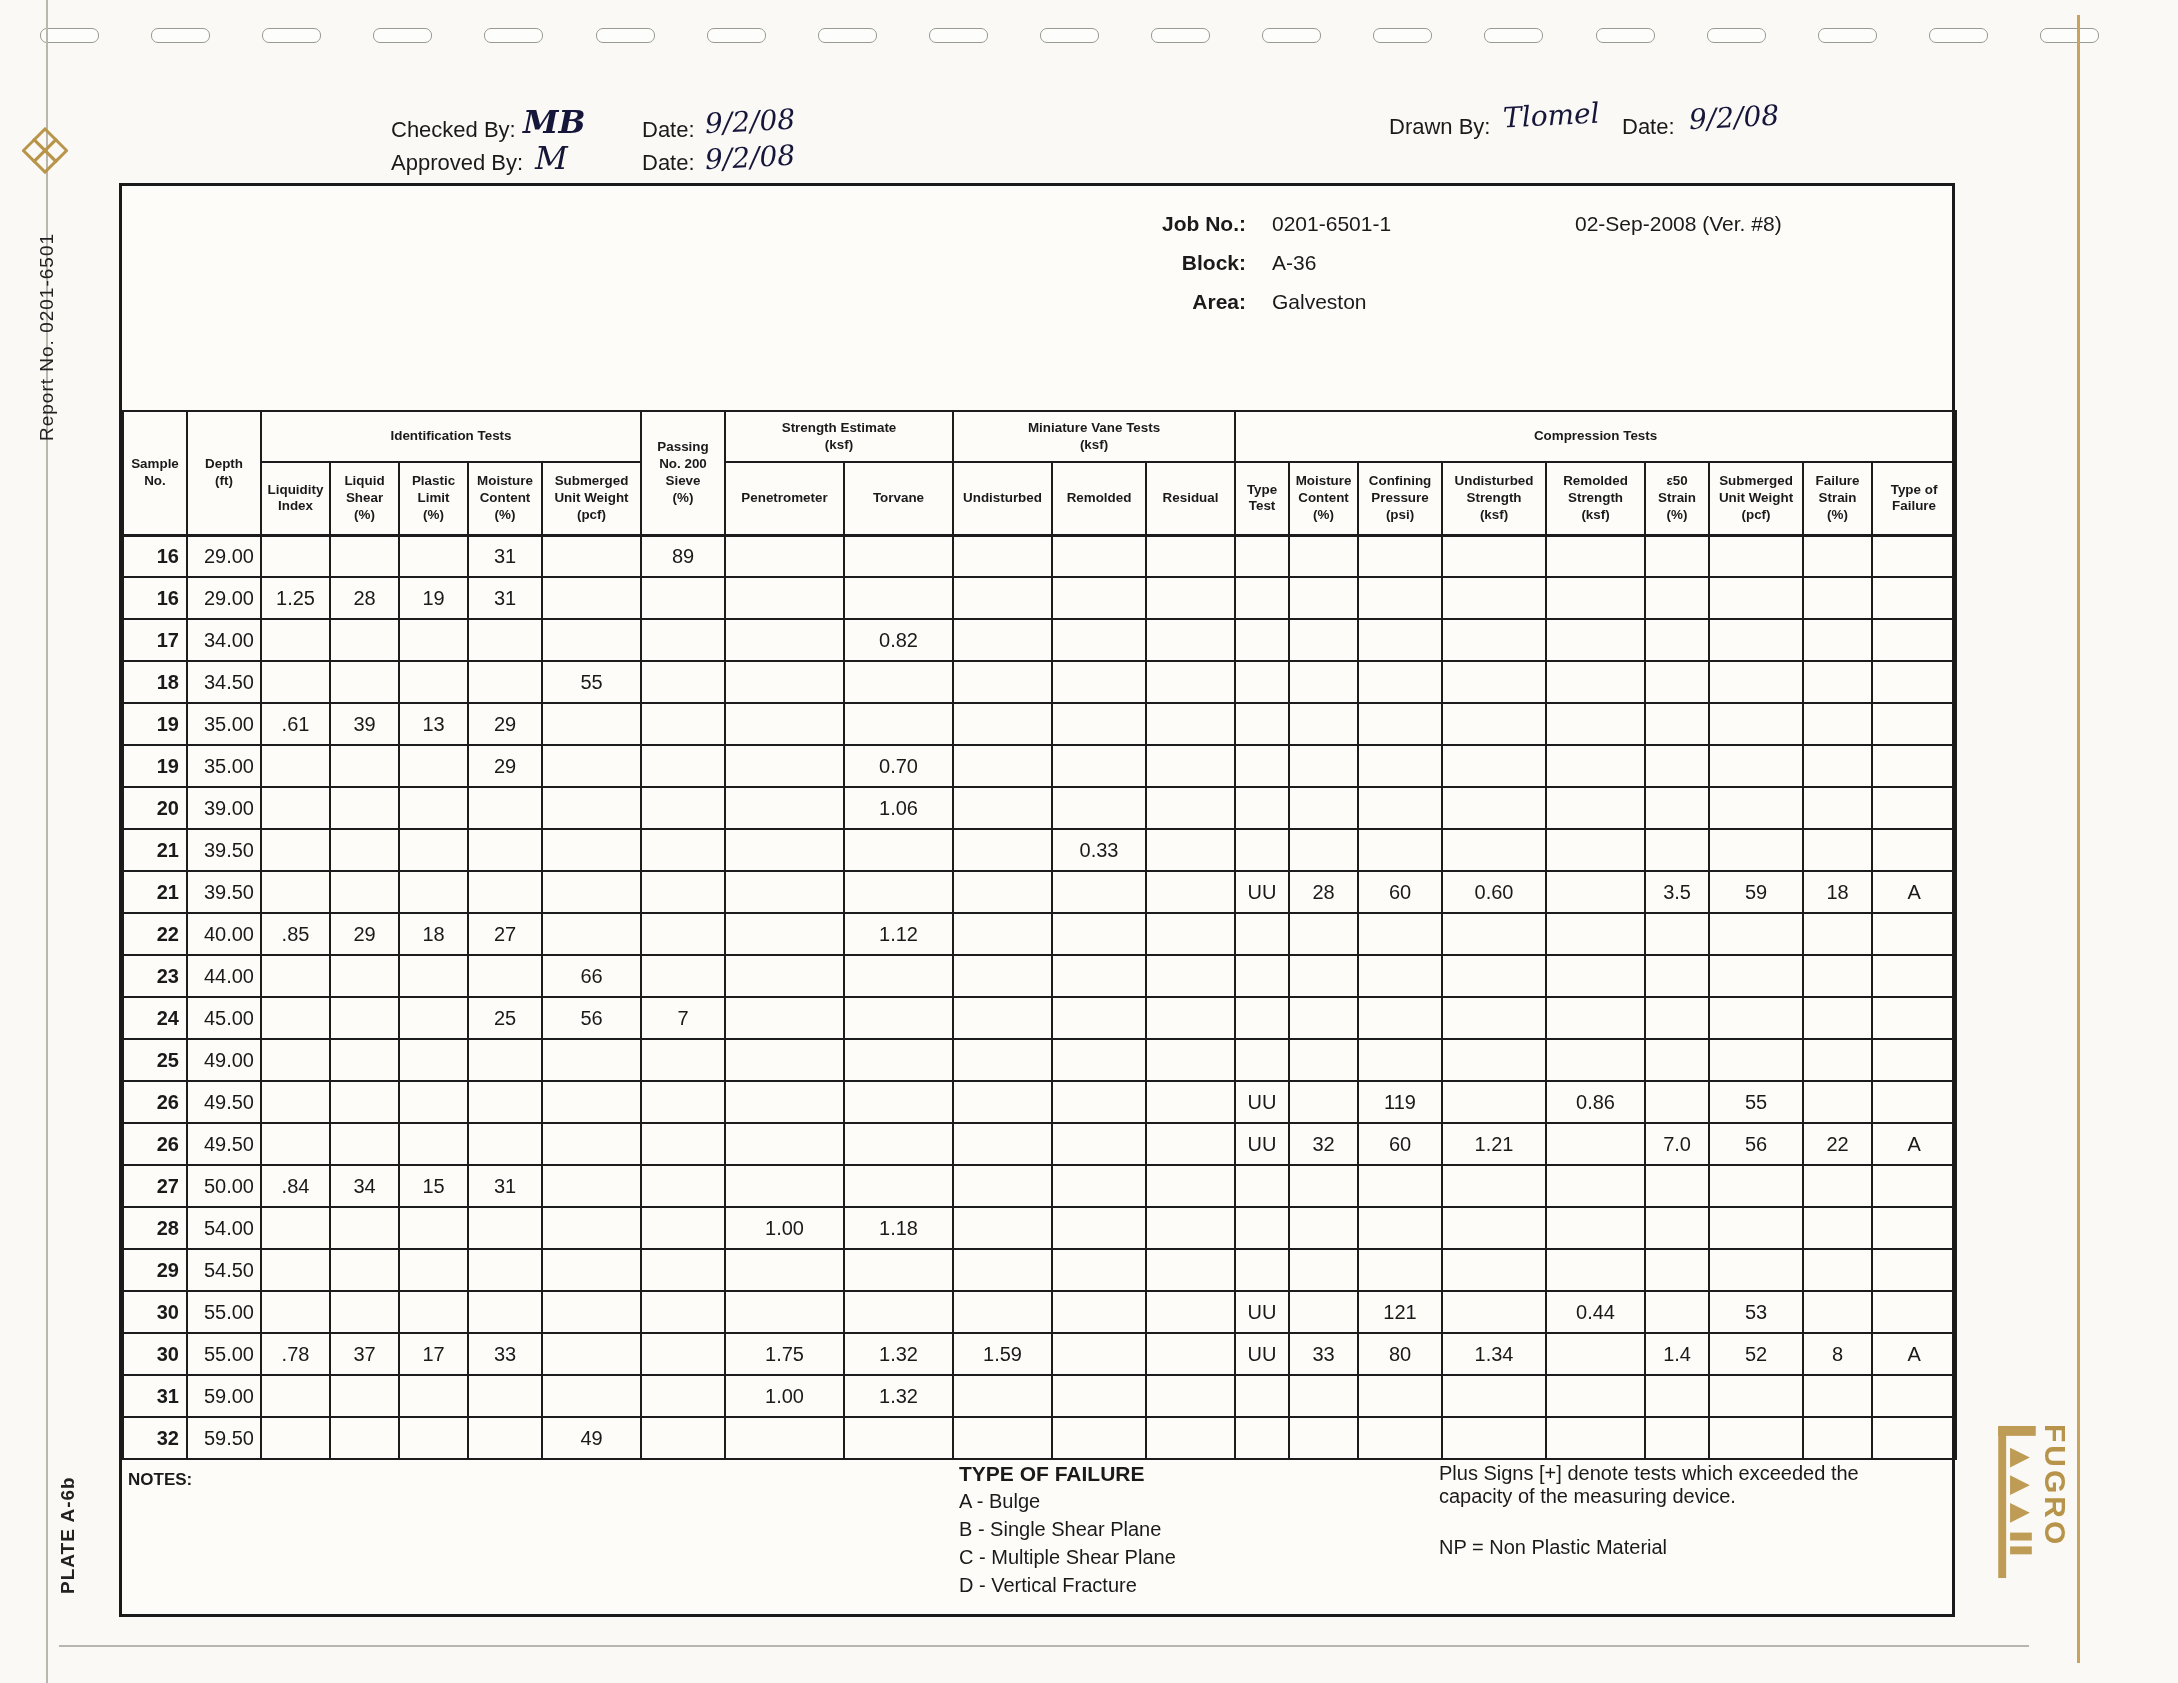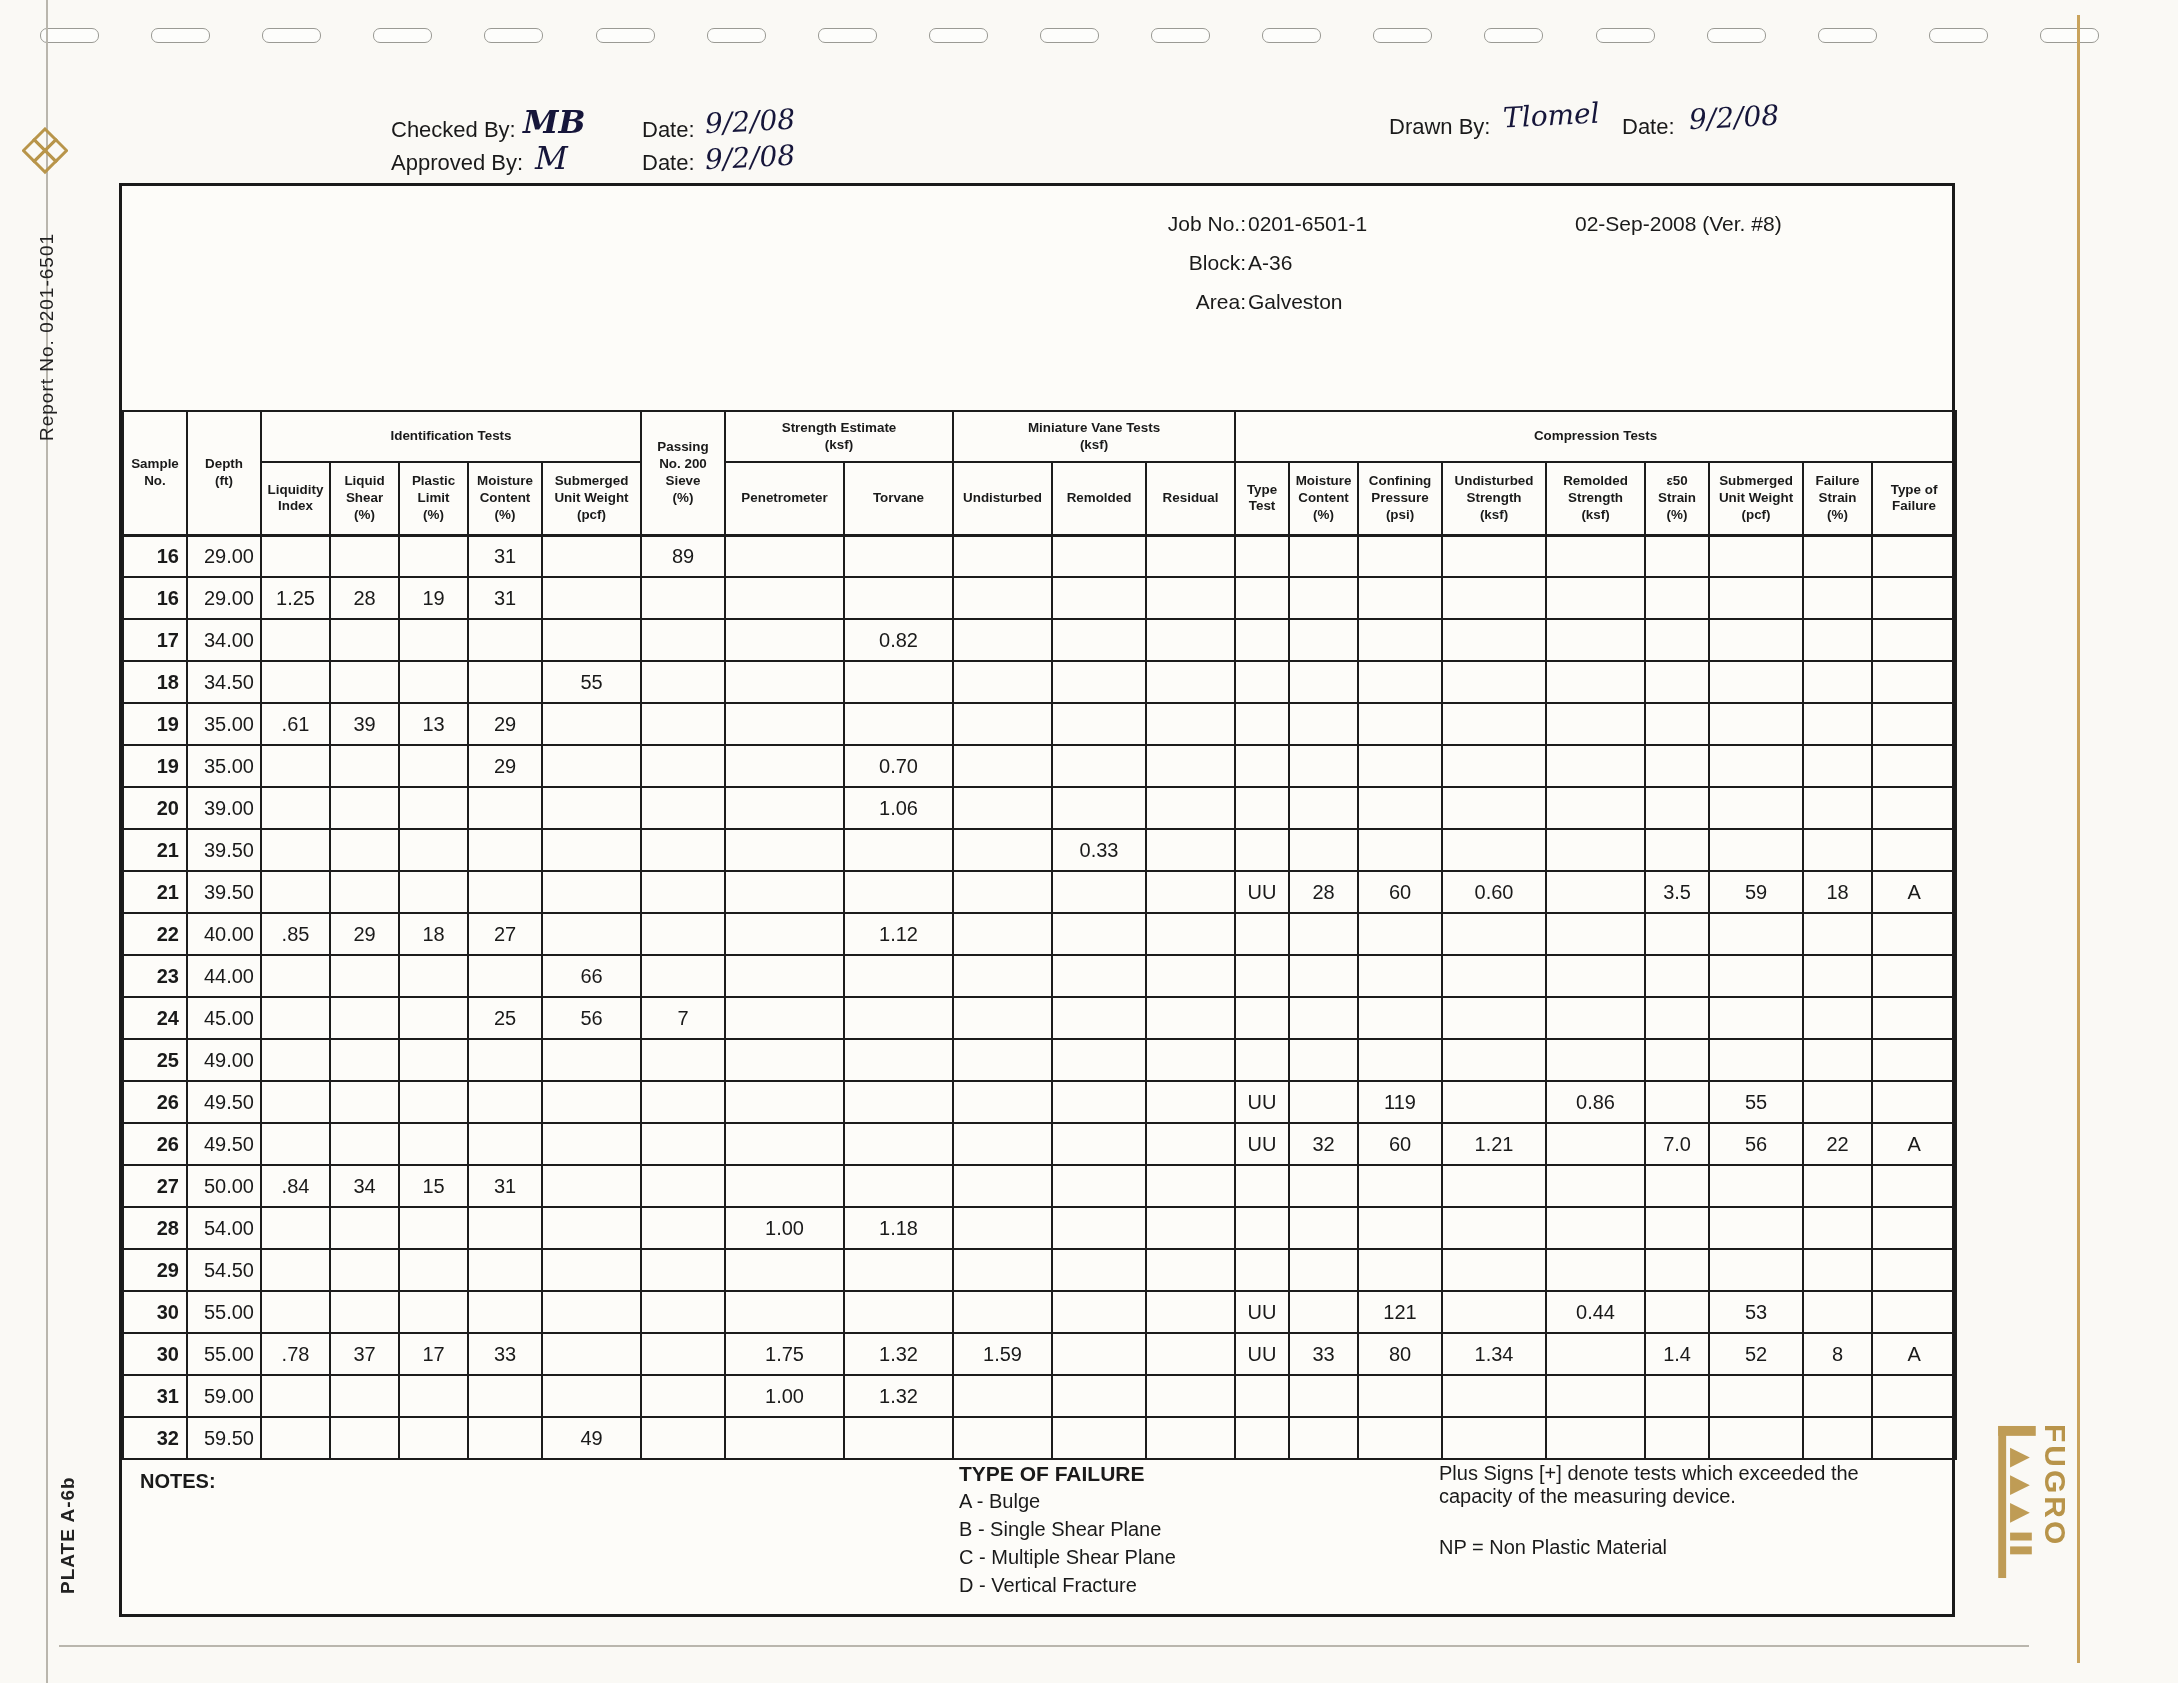--- a/index.html
+++ b/index.html
@@ -42,21 +42,21 @@
     position:absolute;left:119px;top:183px;width:1836px;height:1434px;
     border:3px solid #1a1a1a;background:#fdfcf9;box-sizing:border-box;
   }
   .title-block{position:relative;width:100%;height:224px;}
   .doc-title{
     position:absolute;left:30px;top:51px;margin:0;
     font-size:46px;font-weight:bold;color:#111;letter-spacing:0.5px;
   }
   .job-info{position:absolute;left:1005px;top:26px;font-size:21px;}
   .info-row{display:flex;margin-bottom:15px;}
-  .info-label{width:119px;text-align:right;font-weight:normal;margin-right:2px;white-space:nowrap;}
+  .info-label{width:119px;text-align:right;font-weight:bold;margin-right:26px;white-space:nowrap;}
   .info-value{white-space:nowrap;}
   .revision{position:absolute;left:1453px;top:26px;font-size:21px;white-space:nowrap;}
   
   table.results{
     border-collapse:collapse;table-layout:fixed;width:1831px;
     margin-left:0;
   }
   table.results th, table.results td{
     border:2px solid #1c1c1c;overflow:hidden;
   }
@@ -68,21 +68,21 @@
   th.corner-th{vertical-align:bottom;padding-bottom:8px;font-size:14px;}
   thead tr.group-row{height:51px;}
   thead tr.sub-row{height:73px;}
   thead{border-bottom:3px solid #1c1c1c;}
   tbody tr{height:42px;}
   tbody td{font-size:20px;text-align:center;vertical-align:middle;padding:0 2px;}
   tbody td:first-child{font-weight:bold;text-align:right;padding-right:7px;}
   tbody td:nth-child(2){text-align:right;padding-right:6px;}
   
   .notes-section{position:relative;width:100%;height:166px;font-size:20px;}
-  .notes-label{position:absolute;left:18px;top:10px;font-size:20px;font-weight:bold;}
+  .notes-label{position:absolute;left:6px;top:10px;font-size:17px;font-weight:bold;}
   .notes-col1{position:absolute;left:252px;top:6px;}
   .notes-col2{position:absolute;left:837px;top:2px;}
   .notes-col3{position:absolute;left:1317px;top:2px;width:485px;}
   .notes-heading{font-weight:bold;margin-bottom:4px;font-size:21px;}
   .notes-list{list-style:none;margin:0;padding:0;}
   .notes-list li{margin-bottom:5px;white-space:nowrap;}
   .notes-np{margin-top:28px;}
   
   .fugro-logo{
     position:absolute;left:1996px;top:1424px;width:87px;height:156px;

